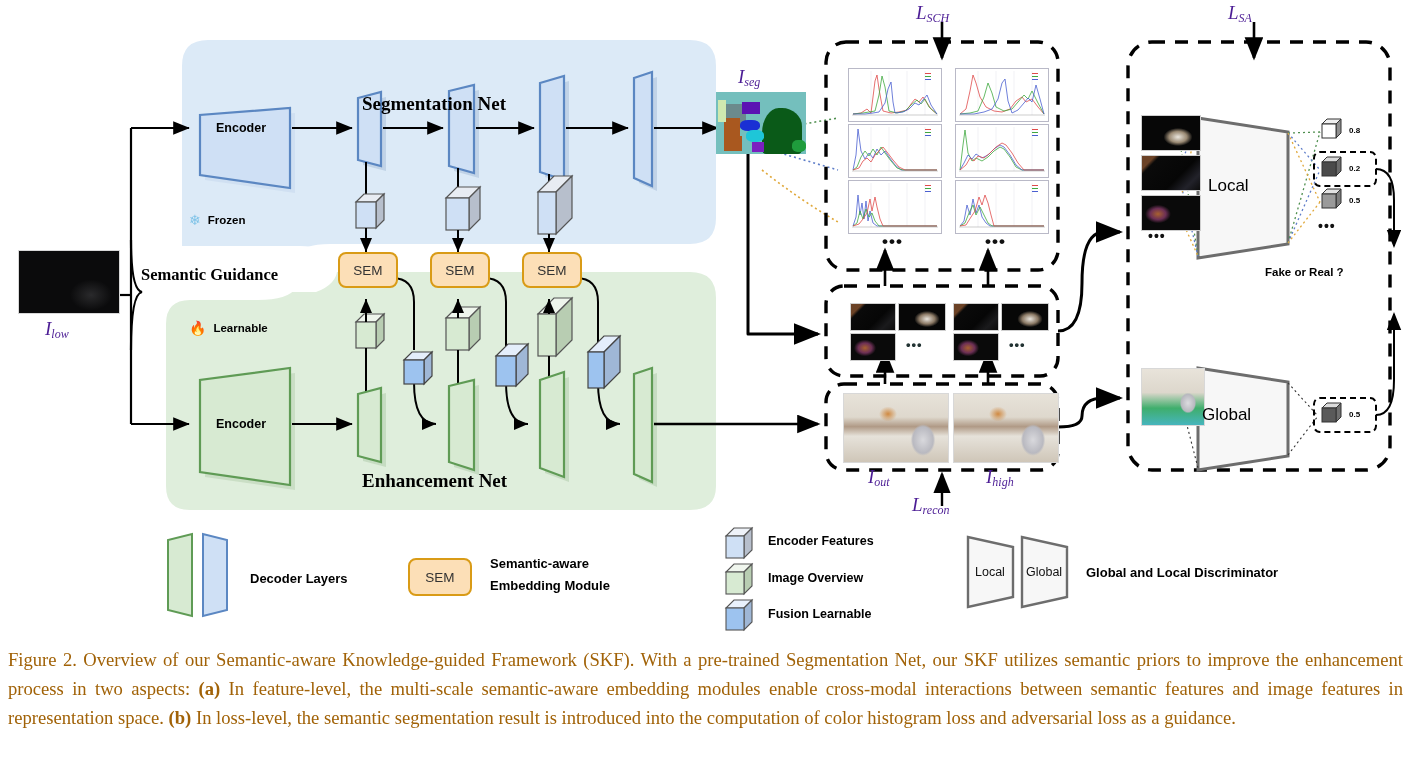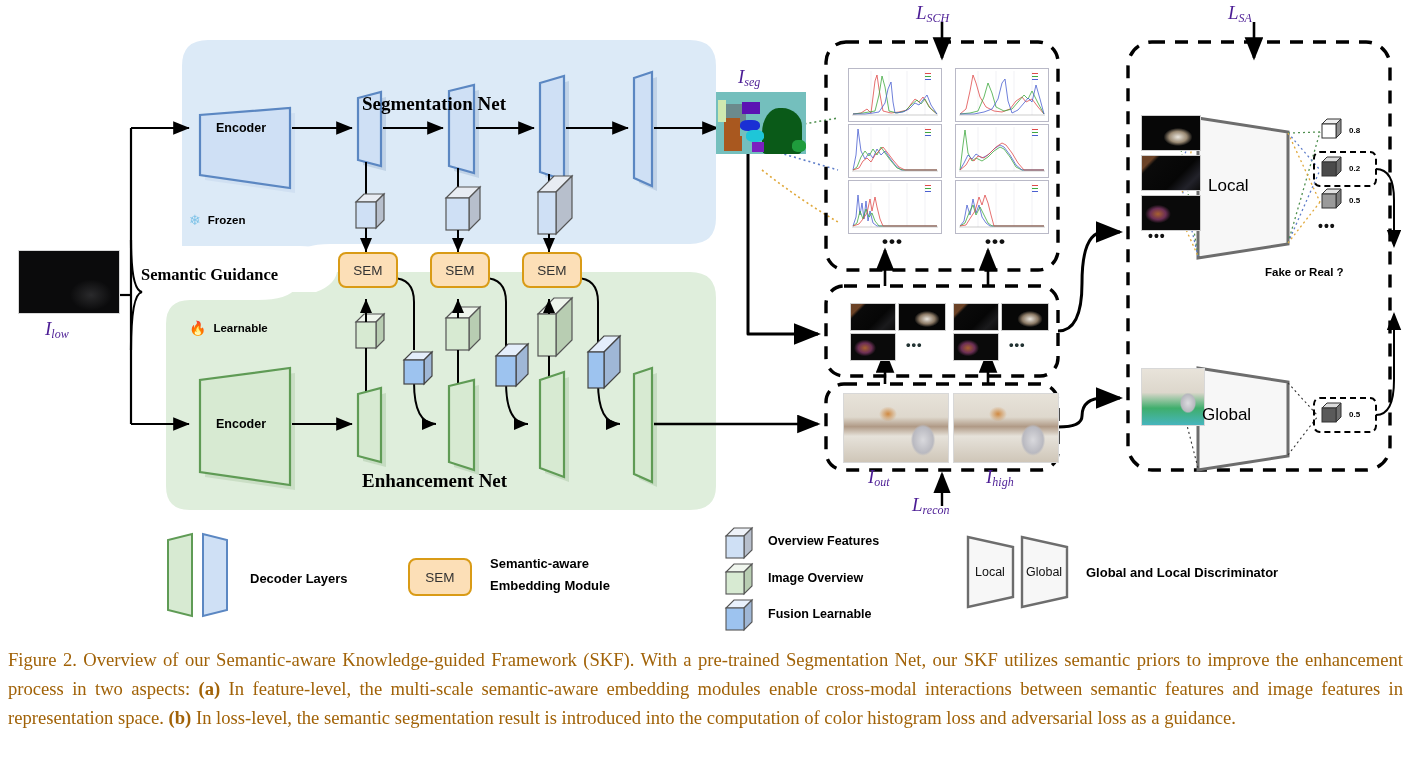--- a/index.html
+++ b/index.html
@@ -520,21 +520,21 @@
   <div class="lbl dots" style="left:1148px;top:228px;font-size:14px;">•••</div>
   <div class="lbl dots" style="left:1318px;top:218px;font-size:14px;">•••</div>
 
   <div class="lbl smallbold" style="left:250px;top:571px;font-size:13px;">Decoder Layers</div>
   <div class="sembox" style="left:408px;top:558px;width:60px;height:34px;">
     <span>SEM</span>
   </div>
   <div class="lbl smallbold" style="left:490px;top:556px;font-size:13px;">Semantic-aware</div>
   <div class="lbl smallbold" style="left:490px;top:578px;font-size:13px;">Embedding Module</div>
 
-  <div class="lbl smallbold" style="left:768px;top:534px;font-size:12.5px;">Overview Features</div>
+  <div class="lbl smallbold" style="left:768px;top:534px;font-size:12.5px;">Encoder Features</div>
   <div class="lbl smallbold" style="left:768px;top:571px;font-size:12.5px;">Image Overview</div>
   <div class="lbl smallbold" style="left:768px;top:607px;font-size:12.5px;">Fusion Learnable</div>
 
   <div class="lbl" style="left:975px;top:565px;font-size:12.5px;font-family:'Liberation Sans',sans-serif;color:#111;">Local</div>
   <div class="lbl" style="left:1026px;top:565px;font-size:12.5px;font-family:'Liberation Sans',sans-serif;color:#111;">Global</div>
   <div class="lbl smallbold" style="left:1086px;top:565px;font-size:13px;text-align:center;">Global and Local Discriminator</div>
 
   <div class="caption"><span>Figure 2. Overview of our Semantic-aware Knowledge-guided Framework (SKF). With a pre-trained Segmentation Net, our SKF utilizes semantic priors to improve the enhancement process in two aspects: </span><b>(a)</b><span> In feature-level, the multi-scale semantic-aware embedding modules enable cross-modal interactions between semantic features and image features in representation space. </span><b>(b)</b><span> In loss-level, the semantic segmentation result is introduced into the computation of color histogram loss and adversarial loss as a guidance.</span></div>
 
 </div>

